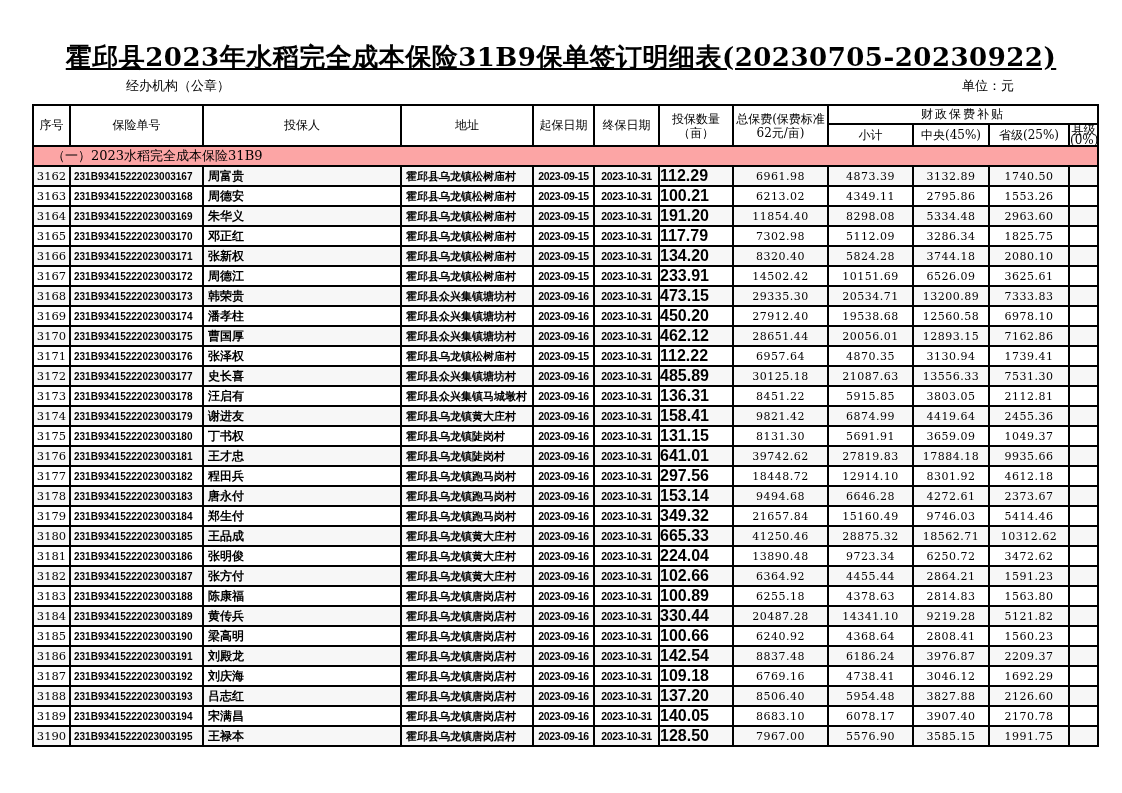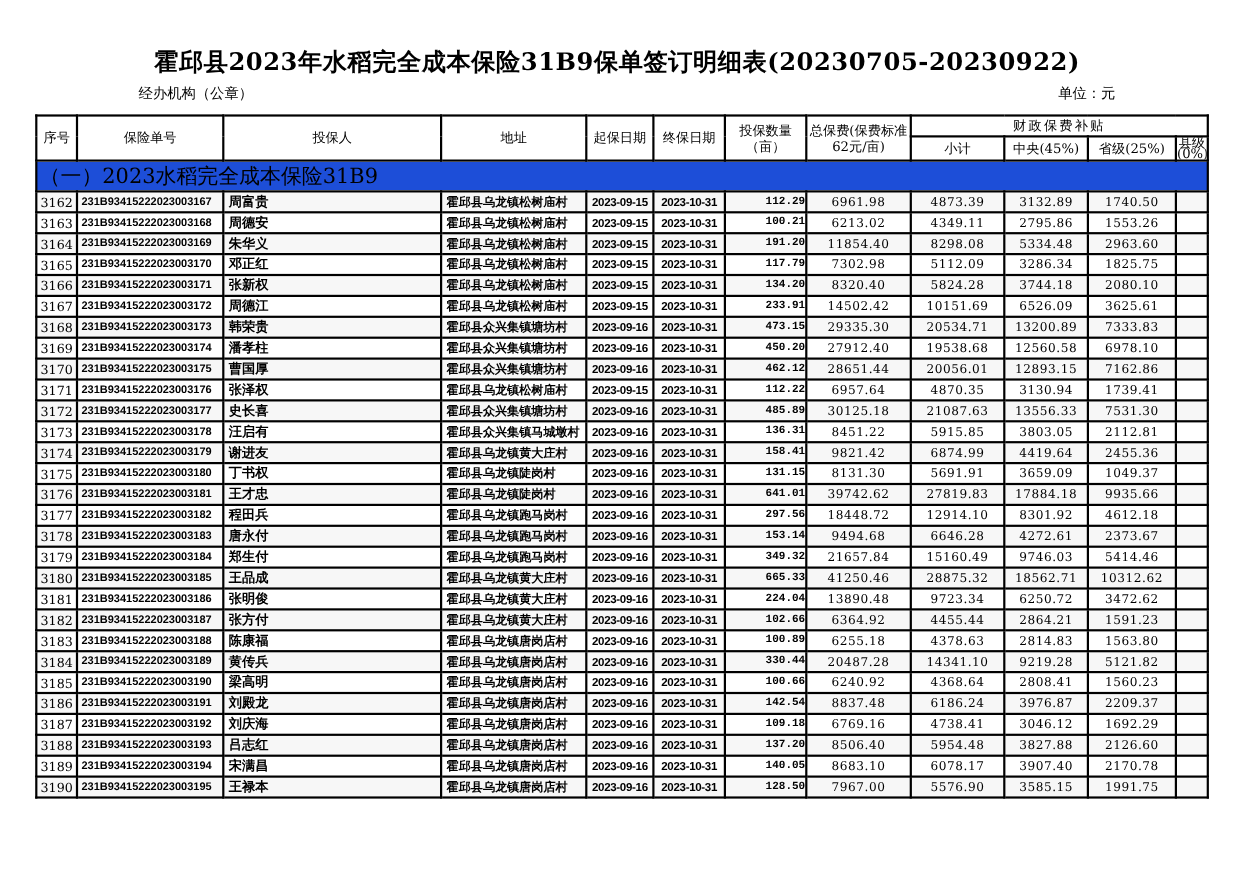--- a/index.html
+++ b/index.html
@@ -2,52 +2,53 @@
 <html><head>
 <meta charset="utf-8">
 <style>
   html,body{margin:0;padding:0;background:#ffffff;}
   .page{
     position:relative;width:1122px;height:793px;background:#ffffff;
     font-family:"DejaVu Serif","Liberation Serif",serif;color:#000;overflow:hidden;
   }
   .title{
     position:absolute;top:40px;left:0;width:100%;text-align:center;
-    font-size:22px;font-weight:bold;line-height:34px;letter-spacing:0.5px;
+    font-size:26px;font-weight:bold;line-height:34px;letter-spacing:0.5px;
     font-family:"DejaVu Serif","Liberation Serif",serif;
+    text-decoration:underline;
   }
   .meta{
     position:absolute;top:78px;left:126px;width:888px;
     display:flex;justify-content:space-between;font-size:13px;line-height:16px;
   }
   table.sheet{
     position:absolute;left:32px;top:104px;width:1065px;
     border-collapse:collapse;table-layout:fixed;
   }
   .sheet th,.sheet td{
     border:2px solid #000;overflow:hidden;white-space:nowrap;padding:0;
     vertical-align:middle;
   }
   .sheet thead th{font-weight:normal;font-size:12px;text-align:center;background:#fff;}
   th.group{height:17px;font-size:13px;letter-spacing:2px;}
   th.sub{height:18px;}
   th.wrap{white-space:normal;line-height:14px;}
   th.county-h{font-size:10px;line-height:10px;white-space:normal;}
   th.pct{font-size:11px;margin-top:38px;}
   tr.section td{
-    height:16px;font-size:19px;text-align:left;padding-left:2px;background:#1d4ed8;
+    height:16px;font-size:13px;text-align:left;padding-left:18px;background:#fca5a5;
   }
   tbody tr.data td{height:16.2px;}
   tbody tr:nth-child(even){background:#f7f7f7;}
   td.seq{font-family:"DejaVu Serif",serif;font-size:11.5px;text-align:center;}
   td.policy{font-family:"Liberation Sans",sans-serif;font-weight:bold;font-size:10px;text-align:left;padding-left:3px;letter-spacing:0;margin-left:20px;}
   td.name{font-family:"Liberation Sans",sans-serif;font-weight:bold;font-size:12px;text-align:left;padding-left:4px;}
   td.addr{font-family:"Liberation Sans",sans-serif;font-weight:bold;font-size:11px;text-align:left;padding-left:4px;}
   td.date{font-family:"Liberation Sans",sans-serif;font-weight:bold;font-size:10.5px;text-align:center;letter-spacing:-0.3px;}
-  td.qty{font-family:Liberation Mono, monospace;font-weight:bold;font-size:10px;text-align:right;}
+  td.qty{font-family:Liberation Sans, sans-serif;font-weight:bold;font-size:16px;text-align:left;}
   td.money{font-family:"DejaVu Serif",serif;font-size:11px;text-align:center;letter-spacing:0.5px;}
   td.county{font-size:10px;}
 </style>
 </head>
 <body>
 
 <div class="page">
 
   <div class="title">霍邱县2023年水稻完全成本保险31B9保单签订明细表(20230705-20230922)</div>
 

